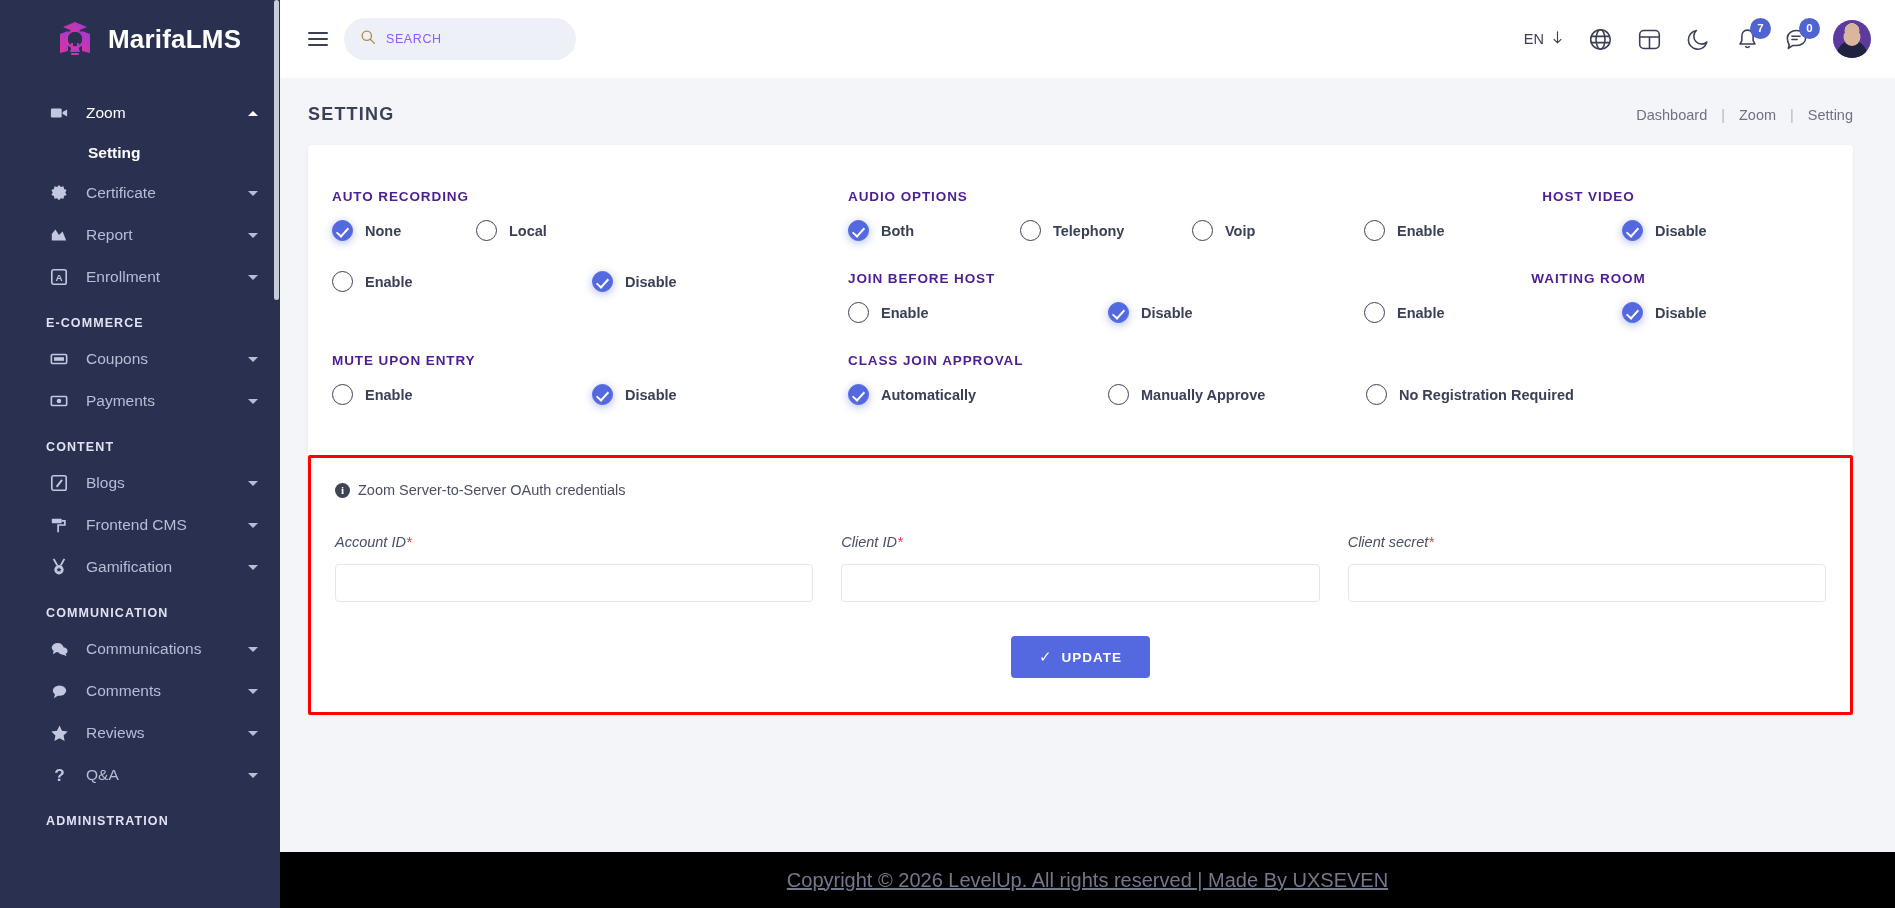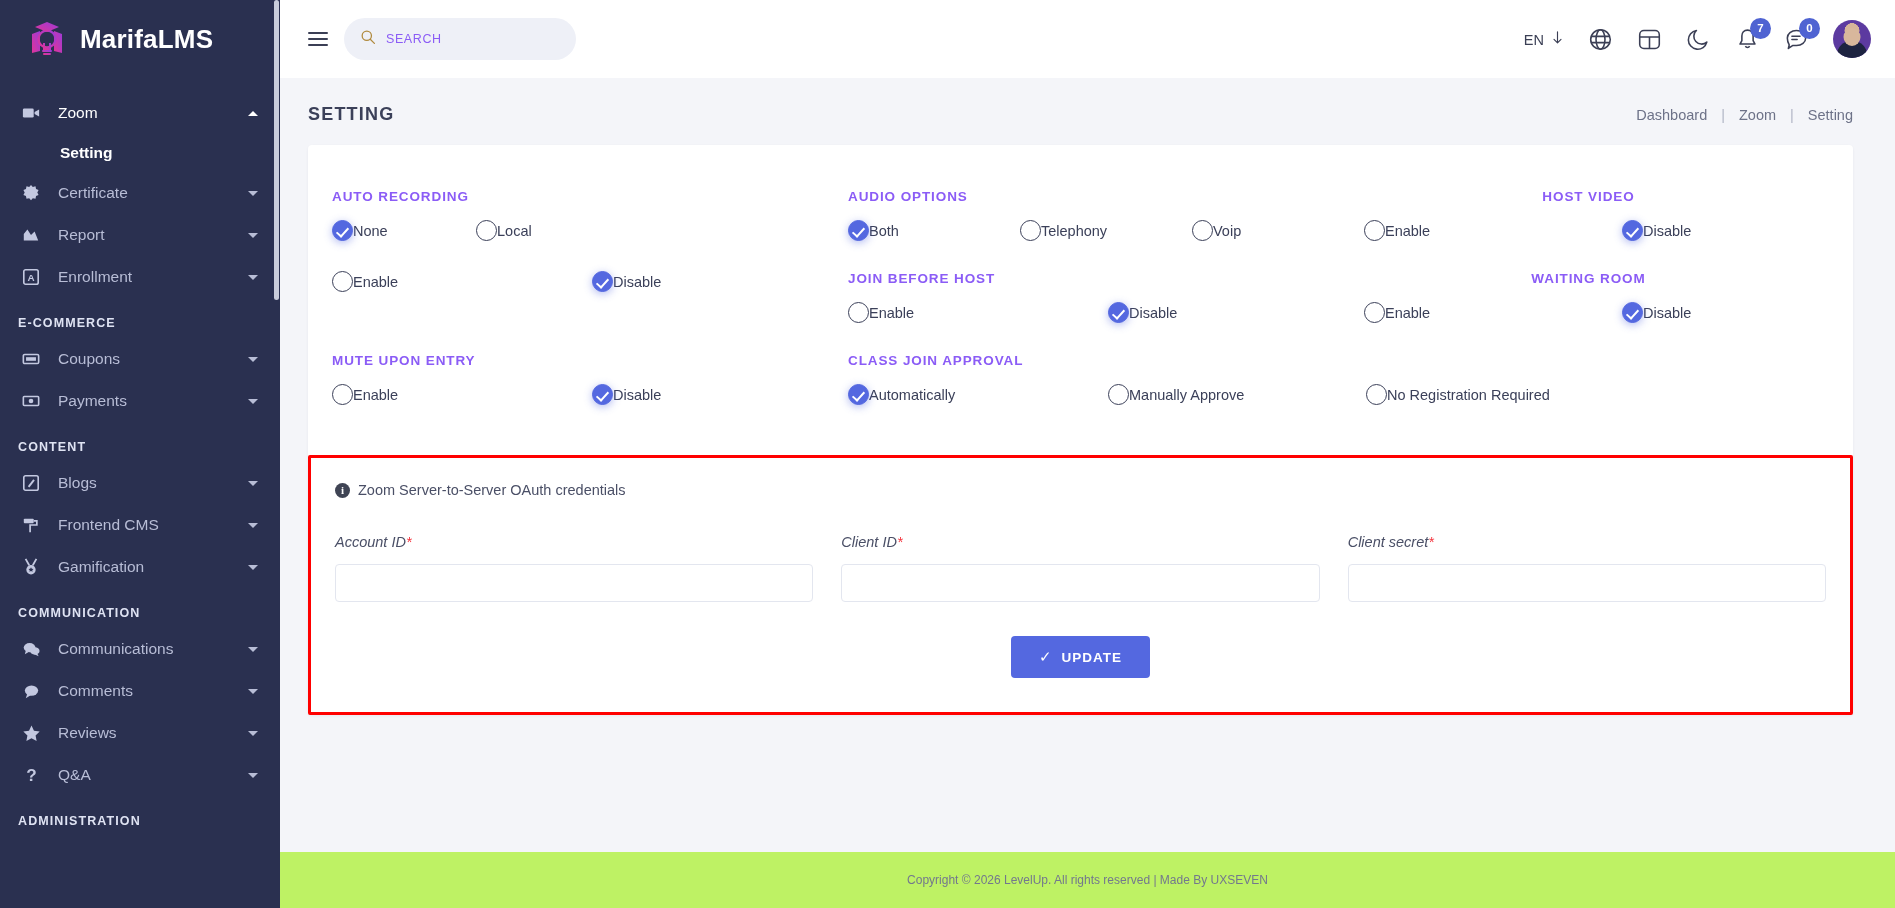--- a/index.html
+++ b/index.html
@@ -11,20 +11,21 @@
   }
   .app { display: flex; width: 1895px; height: 908px; }
 
   
   .sidebar {
     width: 280px; flex: 0 0 280px;
     background: #2a3050;
     height: 908px;
     overflow: hidden;
     position: relative;
+    padding-left: 28px;
   }
   .brand {
     display: flex; align-items: center; gap: 12px;
     padding: 22px 0 22px 26px;
     height: 78px;
   }
   .brand-logo { width: 42px; height: 42px; position: relative; flex: 0 0 42px; }
   .brand-name {
     color: #fff; font-size: 26px; font-weight: bold; letter-spacing: .2px;
   }
@@ -95,21 +96,21 @@
     border-radius: 22px;
     height: 42px;
     width: 232px;
     padding: 0 16px;
     cursor: text;
   }
   .searchbox .stext {
     color: #8b5cf6; font-size: 12.5px; letter-spacing: .6px; font-weight: 500;
   }
   .top-right { margin-left: auto; display: flex; align-items: center; gap: 24px; }
-  .lang { display: flex; align-items: flex-end; gap: 7px; color: #3b3f55; font-size: 14.5px; cursor: pointer; }
+  .lang { display: flex; align-items: center; gap: 7px; color: #3b3f55; font-size: 14.5px; cursor: pointer; }
   .ticon { color: #3b3f55; cursor: pointer; display: flex; align-items: center; position: relative; }
   .badge {
     position: absolute; top: -9px; right: -11px;
     background: #4f63d2; color: #fff;
     width: 21px; height: 21px; border-radius: 50%;
     font-size: 11.5px; font-weight: bold;
     display: flex; align-items: center; justify-content: center;
   }
   .avatar {
     width: 38px; height: 38px; border-radius: 50%;
@@ -147,25 +148,25 @@
     box-shadow: 0 1px 3px rgba(30,35,60,.06);
   }
   .card-pad { padding: 44px 24px 12px 24px; }
 
   .optrow { display: flex; }
   .optcol { flex: 1 1 0; min-width: 0; padding-right: 16px; }
   .optcol.c1 { flex: 0 0 516px; }
   .optcol.c2 { flex: 0 0 516px; }
   .optcol.c3 { flex: 1 1 auto; text-align: center; }
   .opt-title {
-    font-size: 13.5px; color: #8b5cf6; font-weight: bold;
+    font-size: 13.5px; color: #4c1d95; font-weight: bold;
     letter-spacing: .9px; margin-bottom: 16px;
   }
   .opt-choices { display: flex; }
-  .choice { display: flex; align-items: center; gap: 0; cursor: pointer; }
+  .choice { display: flex; align-items: center; gap: 12px; cursor: pointer; font-weight: bold; }
   .choice .lab { font-size: 14.5px; color: #3b4059; white-space: nowrap; }
   .radio {
     width: 21px; height: 21px; border-radius: 50%;
     border: 1.6px solid #3b4059; background: #fff;
     flex: 0 0 21px; position: relative;
   }
   .radio.on {
     background: #5468e0; border-color: #5468e0;
     box-shadow: 0 2px 8px rgba(84,104,224,.45);
   }
@@ -222,22 +223,23 @@
     display: flex; align-items: center; gap: 9px;
     cursor: pointer;
     font-family: "Liberation Sans", sans-serif;
   }
   .chk { font-size: 15px; font-weight: normal; }
 
   .footer {
     margin-top: auto;
     height: 56px; flex: 0 0 56px;
     display: flex; align-items: center; justify-content: center;
-    color: #73788d; font-size: 12px;
-    background: #bef264;
+    color: #73788d; font-size: 20px;
+    background: #000000;
+    text-decoration: underline;
   }
   .scrollbar {
     position: absolute; right: 0; top: 0; width: 7px; height: 908px;
     background: transparent;
   }
   .scrollbar .thumb {
     position: absolute; top: 0; right: 1px; width: 5px; height: 300px;
     background: #c8ccda; border-radius: 3px;
   }
 </style>

